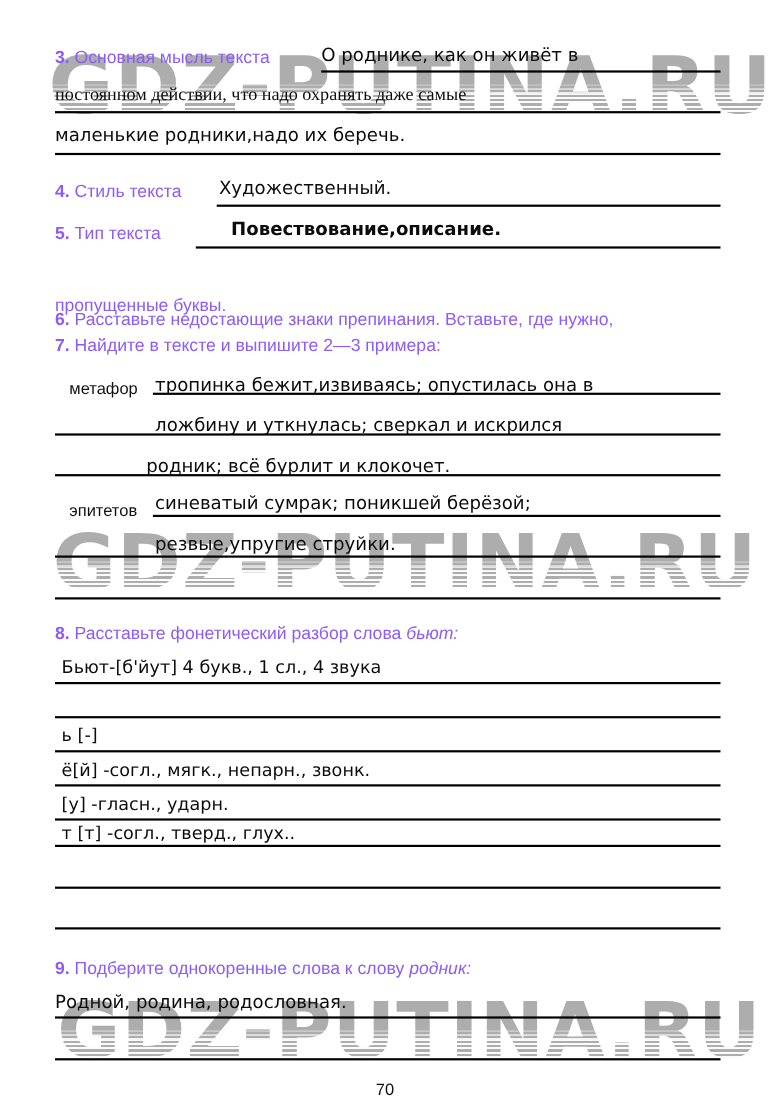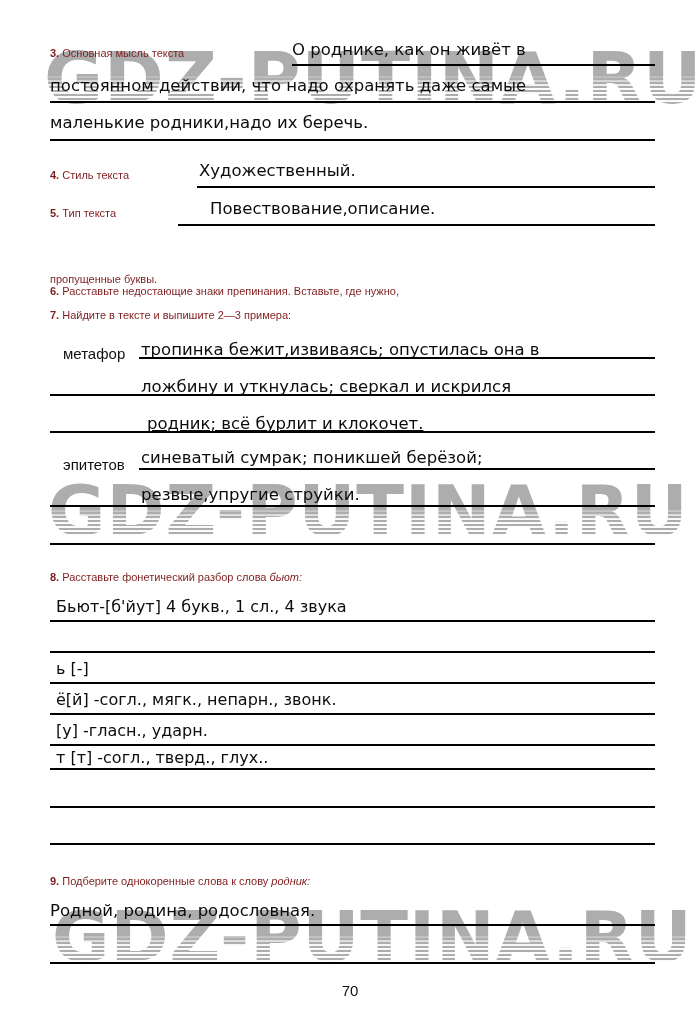--- a/index.html
+++ b/index.html
@@ -51,23 +51,23 @@
   .rule{
     position:absolute;
     height:0;
     border-top:2px solid #000;
     z-index:2;
   }
 
   
   .q{
     position:absolute;
-    font-size:11px;
+    font-size:16px;
     line-height:20px;
-    color:#7f1d1d;
+    color:#8b5cf6;
     white-space:nowrap;
   }
   .q i{font-style:italic;}
   .qnum{font-weight:bold;}
   .label{position:absolute;font-size:15px;color:#111;white-space:nowrap;margin-left:13px;}
 
   
   .ans{
     position:absolute;
     font-family:"DejaVu Sans","Liberation Sans",sans-serif;
@@ -134,50 +134,50 @@
   <div class="rule" style="left:50px;top:924px;width:605px;"></div>
   <div class="rule" style="left:50px;top:962px;width:605px;"></div>
 
   <div class="fg">
 
     <div class="q" style="left:50px;top:43px;">
       <span class="qnum">3.</span>
       <span>Основная мысль текста</span>
     </div>
     <div class="ans" style="left:292px;top:40px;">О роднике, как он живёт в</div>
-    <div class="ans" style="left:50px;top:76px;">постоянном действии, что надо охранять даже самые</div>
+    <div class="ans" style="left:50px;top:76px;font-family:Liberation Serif, serif;">постоянном действии, что надо охранять даже самые</div>
     <div class="ans" style="left:50px;top:113px;">маленькие родники,надо их беречь.</div>
 
     <div class="q" style="left:50px;top:165px;">
       <span class="qnum">4.</span>
       <span>Стиль текста</span>
     </div>
     <div class="ans" style="left:199px;top:161px;">Художественный.</div>
 
     <div class="q" style="left:50px;top:203px;">
       <span class="qnum">5.</span>
       <span>Тип текста</span>
     </div>
-    <div class="ans" style="left:210px;top:199px;">Повествование,описание.</div>
+    <div class="ans" style="left:210px;top:199px;font-weight:bold;">Повествование,описание.</div>
 
     <div class="q" style="left:50px;top:248px;margin-top:33px;">
       <span class="qnum">6.</span>
       <span>Расставьте недостающие знаки препинания. Вставьте, где нужно,</span>
     </div>
     <div class="q" style="left:50px;top:269px;">пропущенные буквы.</div>
 
     <div class="q" style="left:50px;top:305px;">
       <span class="qnum">7.</span>
       <span>Найдите в тексте и выпишите 2—3 примера:</span>
     </div>
 
     <div class="label" style="left:50px;top:345px;">метафор</div>
     <div class="ans" style="left:141px;top:340px;">тропинка бежит,извиваясь; опустилась она в</div>
     <div class="ans" style="left:141px;top:377px;">ложбину и уткнулась; сверкал и искрился</div>
-    <div class="ans" style="left:147px;top:414px;text-decoration:underline;">родник; всё бурлит и клокочет.</div>
+    <div class="ans" style="left:133px;top:414px;">родник; всё бурлит и клокочет.</div>
 
     <div class="label" style="left:50px;top:456px;">эпитетов</div>
     <div class="ans" style="left:141px;top:448px;">синеватый сумрак; поникшей берёзой;</div>
     <div class="ans" style="left:141px;top:485px;">резвые,упругие струйки.</div>
 
     <div class="q" style="left:50px;top:567px;">
       <span class="qnum">8.</span>
       <span>Расставьте фонетический разбор слова</span>
       <i>бьют:</i>
     </div>

